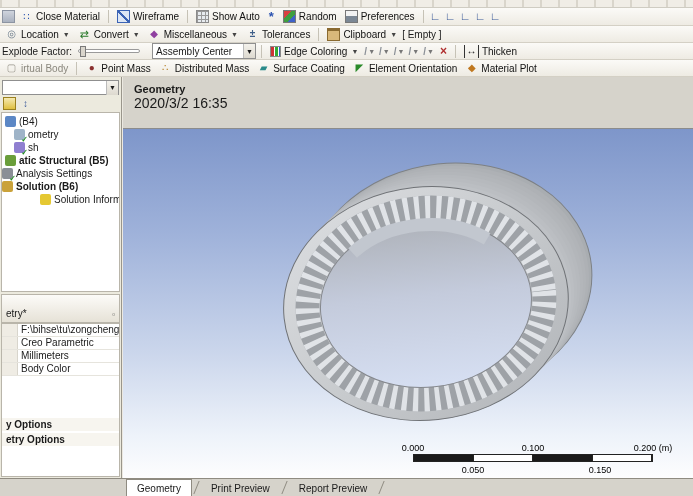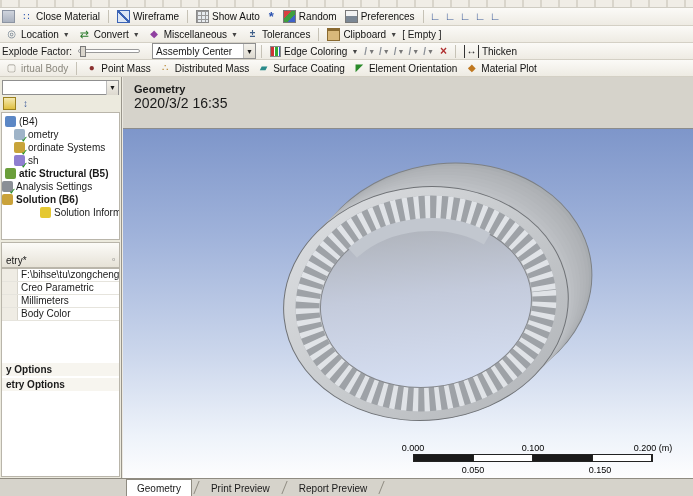--- a/index.html
+++ b/index.html
@@ -65,32 +65,32 @@
 
   
   .left{position:absolute;left:0;top:77px;width:122px;height:401px;background:#eceade;
       border-right:1px solid #9a968c;display:flex;flex-direction:column;overflow:hidden}
   .ptool{padding:3px 2px 2px;display:flex;flex-direction:column;gap:2px;flex:none}
   .ptool .combo{width:100%;height:15px}
   .ptool .combo .arr{margin-left:auto}
   .picons{display:flex;gap:3px;padding:0 1px}
   .fic{background:linear-gradient(#f5e9b0,#e0c040);border:1px solid #9a8020}
   .soic{color:#3a5a9a;font-weight:bold}
-  .tree{height:128px;margin:0 1px;background:#fff;border:1px solid #b9b5aa;overflow:hidden;
+  .tree{height:180px;margin:0 1px;background:#fff;border:1px solid #b9b5aa;overflow:hidden;
       padding-top:2px;flex:none}
   .trow{display:flex;align-items:center;gap:3px;height:13px;white-space:nowrap}
   .ind0{padding-left:3px}.ind1{padding-left:12px}.ind2{}.ind3{padding-left:38px}
   .b{font-weight:bold}
   .ti{width:11px;height:11px;border-radius:2px;position:relative;flex:none}
   .ti.chk::after{content:"✓";position:absolute;right:-3px;bottom:-4px;color:#1f8f1f;
       font-size:8px;font-weight:bold}
   .t0{background:#5b87c5}.t1{background:#9fb4c8}.t2{background:#c8a43a}.t3{background:#8f7fd0}
   .t4{background:#6a9e3a}.t5{background:#8a8f96}.t6{background:#caa23a}.t7{background:#e5c832}
-  .dheader{height:14px;margin:2px 1px 0;border:1px solid #b9b5aa;flex:none;
-      background:linear-gradient(#fcfbf8,#e6e2d7);display:flex;align-items:flex-start;padding:12px 4px}
+  .dheader{height:29px;margin:2px 1px 0;border:1px solid #b9b5aa;flex:none;
+      background:linear-gradient(#fcfbf8,#e6e2d7);display:flex;align-items:flex-end;padding:3px 4px}
   .dheader .pin{margin-left:auto;font-size:8px;color:#555}
   .details{flex:1;margin:0 1px 1px;background:#fff;border:1px solid #b9b5aa;
       display:flex;flex-direction:column;overflow:hidden}
   .drow{display:flex;height:13px;border-bottom:1px solid #e6e4dd;flex:none}
   .dlab{width:16px;background:#efece4;border-right:1px solid #d8d5cc;flex:none}
   .dval{flex:1;padding:0 3px;line-height:12px;white-space:nowrap;overflow:hidden}
   .dspacer{height:42px;flex:none}
   .dsec{height:13px;flex:none;display:flex;align-items:center;padding-left:4px;font-weight:bold;
       background:#f7f5ef;margin-bottom:2px}
 
@@ -266,24 +266,20 @@
   </div>
 
   <div class="tree">
     <div class="trow ind0">
       <span class="ti t0"></span>
       <span>(B4)</span>
     </div>
     <div class="trow ind1">
       <span class="ti t1 chk"></span>
       <span>ometry</span>
-    </div>
-    <div class="trow ind1">
-      <span class="ti t2 chk"></span>
-      <span>ordinate Systems</span>
     </div>
     <div class="trow ind1">
       <span class="ti t3 chk"></span>
       <span>sh</span>
     </div>
     <div class="trow ind0 b">
       <span class="ti t4"></span>
       <span>atic Structural (B5)</span>
     </div>
     <div class="trow ind2">

